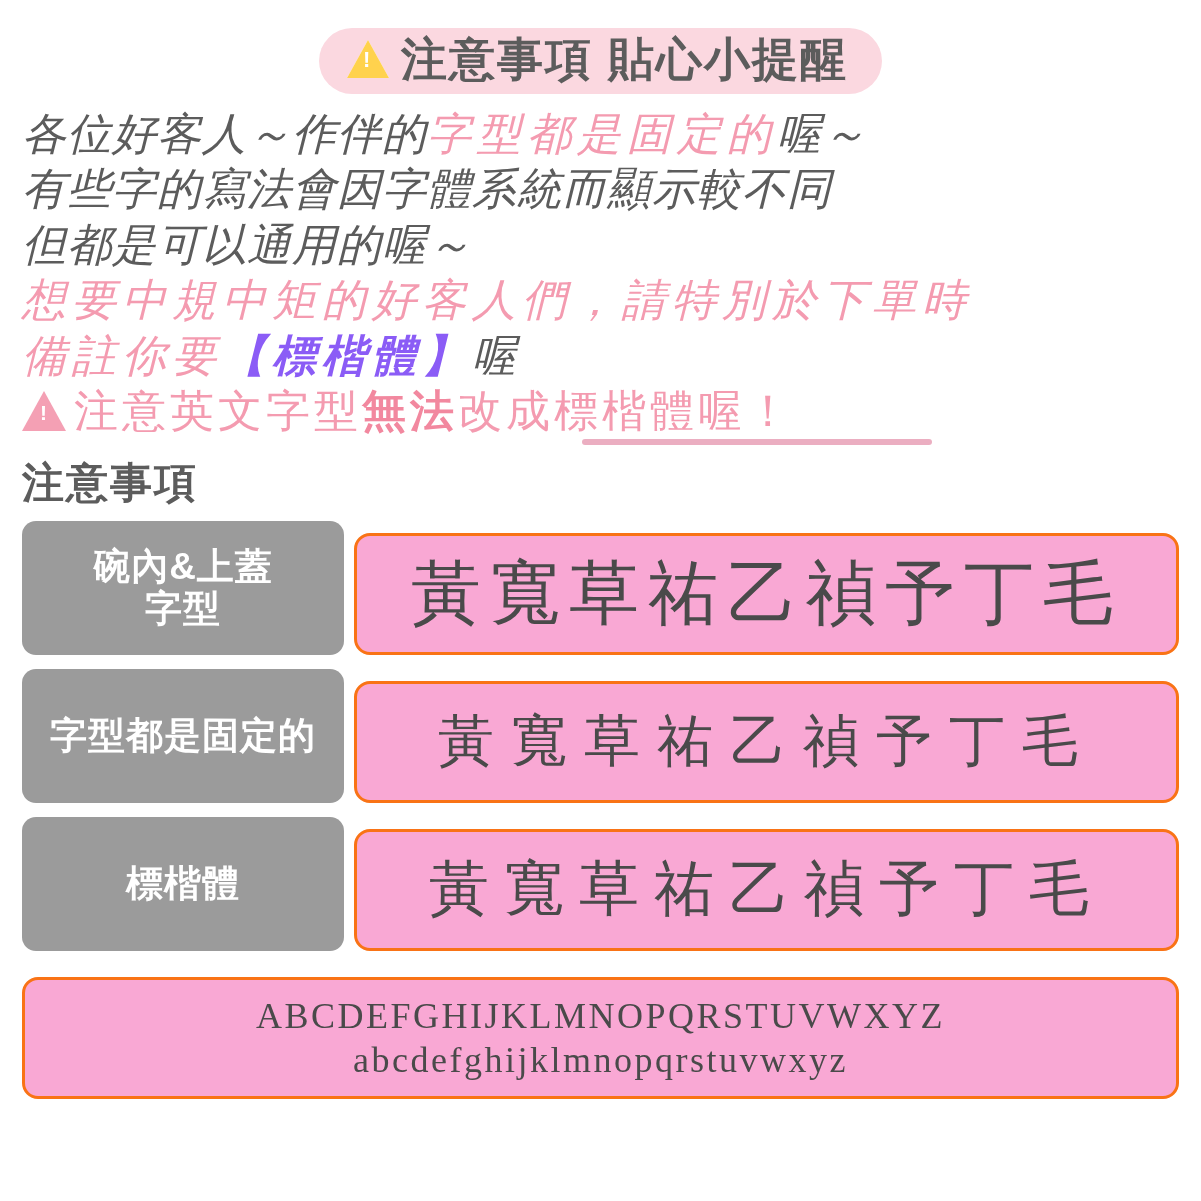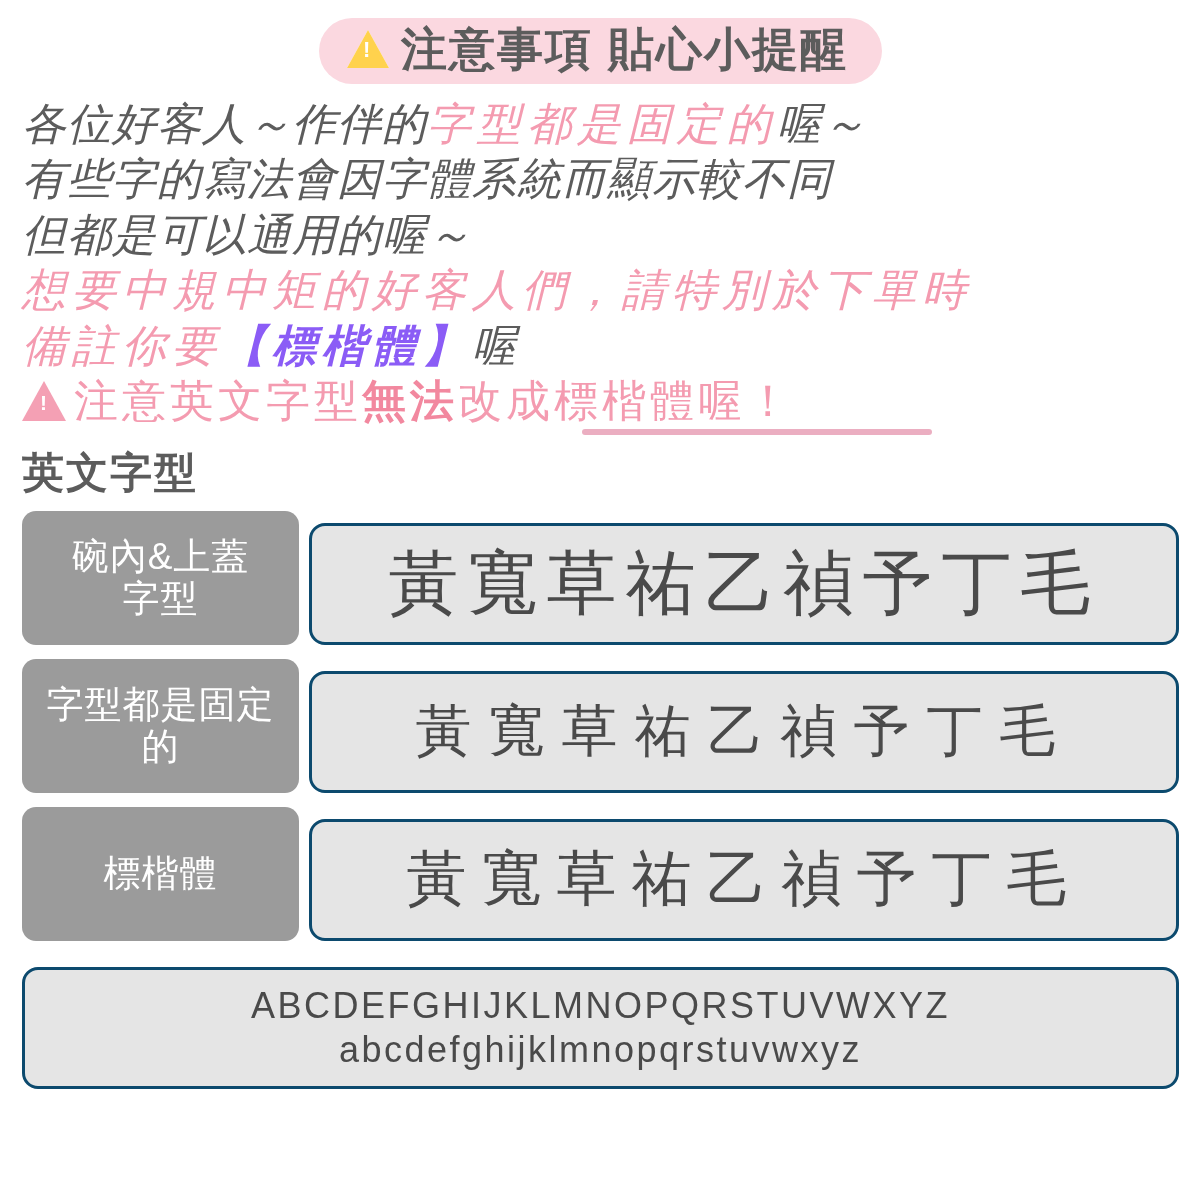--- a/index.html
+++ b/index.html
@@ -19,21 +19,21 @@
     width: 1201px;
     height: 1201px;
     box-sizing: border-box;
     padding: 18px 22px 10px 22px;
   }
 
   
   .header-row {
     display: flex;
     justify-content: center;
-    margin-top: 0;
+    margin-top: 10px;
   }
   .header-pill {
     background: #fbd8e0;
     border-radius: 40px;
     padding: 8px 34px 12px 28px;
     display: flex;
     align-items: center;
     gap: 12px;
   }
   .warn-triangle {
@@ -155,39 +155,39 @@
     flex-direction: column;
     gap: 14px;
   }
   .row {
     display: flex;
     align-items: stretch;
     gap: 10px;
     height: 134px;
   }
   .row-label {
-    width: 277px;
+    width: 322px;
     background: #9b9b9b;
     border-radius: 14px;
     color: #ffffff;
-    font-weight: normal;
+    font-weight: bold;
     display: flex;
     align-items: center;
     justify-content: center;
     text-align: center;
     font-size: 37px;
     line-height: 1.12;
     letter-spacing: 1px;
     box-sizing: border-box;
     padding: 4px 6px;
   }
   .row-sample {
     flex: 1;
-    background: #e5e5e5;
-    border: 3px solid #0c4a6e;
+    background: #f9a8d4;
+    border: 3px solid #f97316;
     border-radius: 16px;
     display: flex;
     align-items: center;
     justify-content: center;
     box-sizing: border-box;
     overflow: hidden;
     margin-top: 12px;
   }
   .sample-cjk-1 {
     font-size: 70px;
@@ -209,21 +209,21 @@
     color: #4a4a4a;
     font-family: "DejaVu Serif", serif;
     white-space: nowrap;
   }
   .sample-en {
     display: flex;
     flex-direction: column;
     align-items: center;
     justify-content: space-between;
     gap: 2px;
-    font-family: Liberation Sans, sans-serif;
+    font-family: Liberation Serif, serif;
     color: #4a4a4a;
   }
   .sample-en .upper {
     font-size: 36px;
     letter-spacing: 2.5px;
     white-space: nowrap;
   }
   .sample-en .lower {
     font-size: 36px;
     letter-spacing: 2.5px;
@@ -253,21 +253,21 @@
       <span class="pink spaced">備註你要</span><span class="bracket-bold spaced">【標楷體】</span><span class="gray">喔</span>
     </div>
 
     <div class="alert-line">
       <span class="alert-triangle"></span>
       <span class="alert-text"><span class="nobold">注意英文字型</span><span class="heavy">無法</span><span class="nobold">改成標楷體喔！</span></span>
       <span class="underline-stroke"></span>
     </div>
   </div>
 
-  <div class="example-label">英文字型</div>
+  <div class="example-label">注意事項</div>
 
   <div class="rows">
 
     <div class="row">
       <div class="row-label">
         <span>
           <span>碗內&amp;上蓋</span><br>
           <span>字型</span>
         </span>
       </div>

